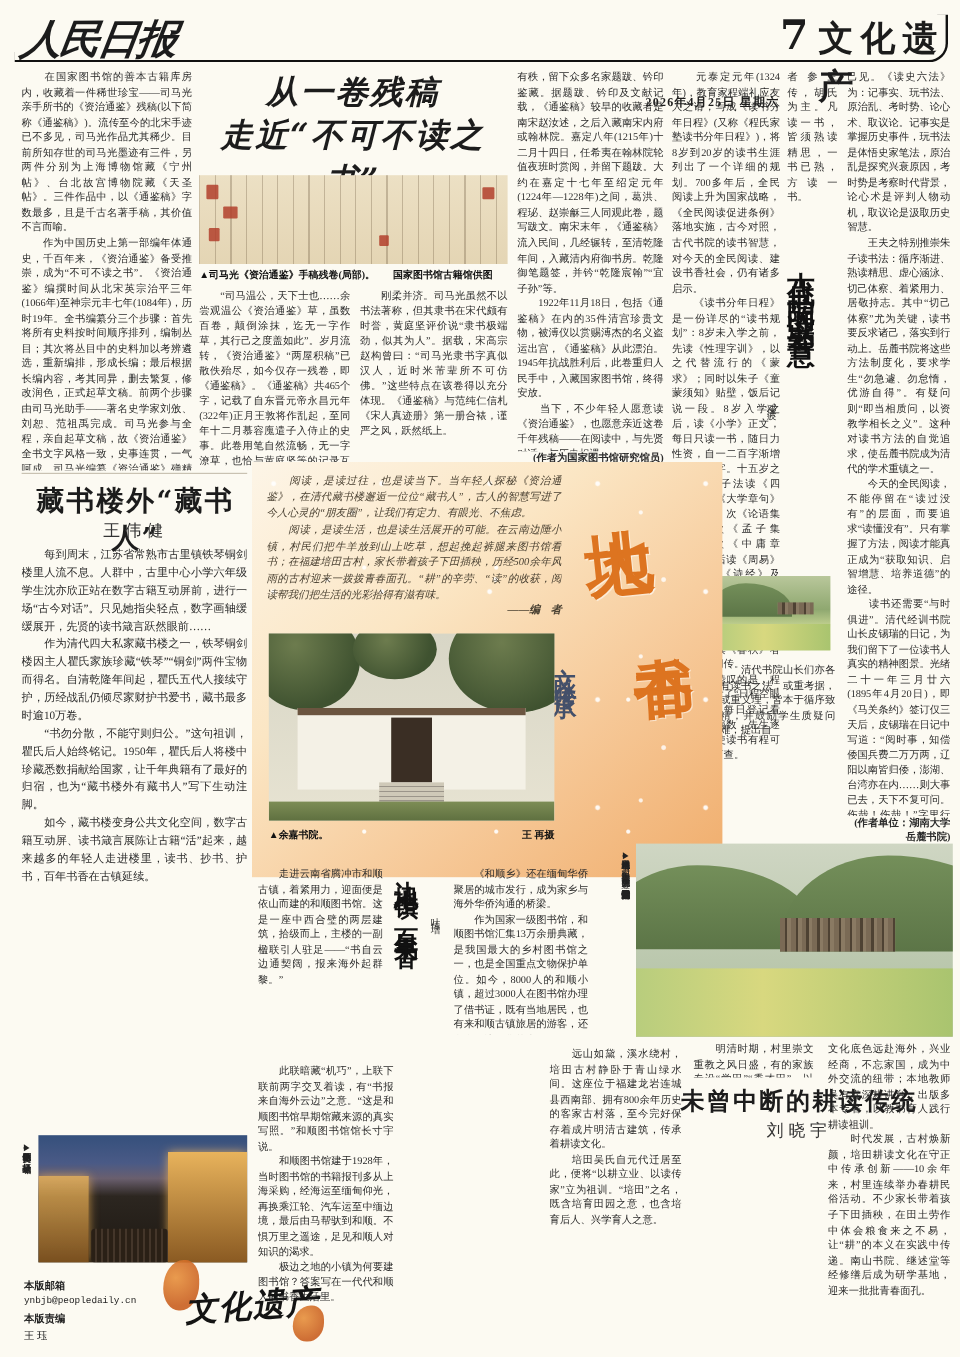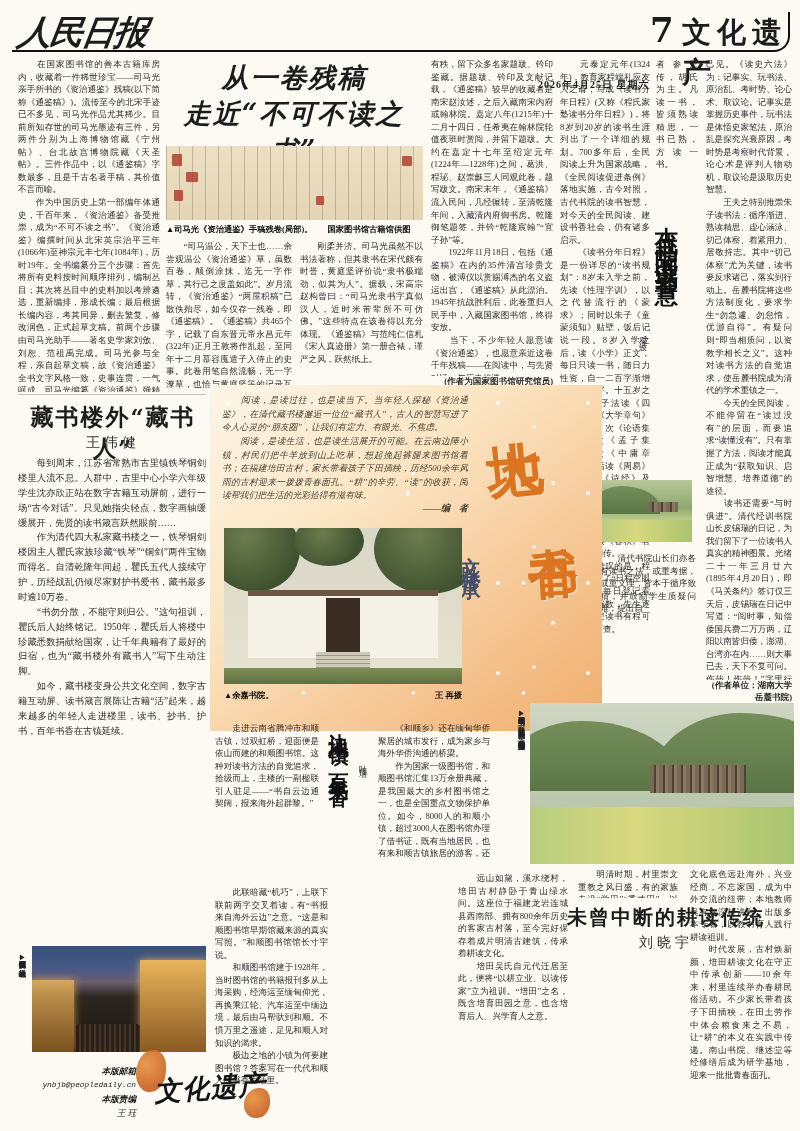--- a/index.html
+++ b/index.html
@@ -57,21 +57,21 @@
   .terrace{background:linear-gradient(#b9c79b 0%,#8fa870 45%,#c9d694 70%,#b5cc7c 100%);}
   .pan-sky{background:linear-gradient(#cfd6c3,#aebfa0);}
   .pan-hill{position:absolute;border-radius:45% 55% 0 0/90% 80% 0 0;background:linear-gradient(#748f5a,#5c7547);}
   .pan-field{position:absolute;background:linear-gradient(90deg,#b8cd7d,#d8d87f 40%,#a9c46f);}
   .village{position:absolute;background:
       repeating-linear-gradient(90deg,#7a6a55 0 4px,#4e4233 4px 6px,#8a7a63 6px 9px);}
   .night{background:linear-gradient(#35507c 0%,#4a5a86 22%,#6a5f6e 34%,#2c2620 48%,#1d1812 100%);}
   .bldg{position:absolute;background:linear-gradient(#e8b35c,#8a5a22);box-shadow:0 0 8px rgba(255,190,90,.8);}
   .crowd{position:absolute;background:repeating-linear-gradient(90deg,#2a2016 0 3px,#44362a 3px 5px);border-radius:3px;}
   
-  .footer-box{font-size:8.6px;text-align:right;line-height:1.7;color:#222;font-style:italic;}
+  .footer-box{font-size:8.6px;text-align:left;line-height:1.7;color:#222;}
   .footer-box .lbl{font-weight:bold;}
   .logo-calli{font-family:"DejaVu Serif",serif;font-weight:bold;font-style:italic;
               font-size:27px;letter-spacing:1px;color:#141414;transform:rotate(-4deg);}
   .cloud{position:absolute;border-radius:60% 40% 55% 45%;
          background:radial-gradient(circle at 35% 35%,#e7903c,#c95f20 70%);opacity:.9;}
   .hline{border-top:1px solid #c9c2b2;}
 </style>
 </head>
 <body>
 
@@ -151,21 +151,21 @@
     <div class="tree" style="left:150px;top:-24px;width:110px;height:90px;"></div>
     <div class="tree" style="left:70px;top:-12px;width:70px;height:50px;"></div>
     <div class="building" style="left:24px;top:62px;width:190px;height:62px;"></div>
     <div class="door" style="left:102px;top:70px;width:34px;height:54px;"></div>
     <div class="steps" style="left:92px;top:124px;width:54px;height:16px;"></div>
     <div class="grass" style="left:0;top:140px;width:238px;height:16px;"></div>
   </div>
   <div class="abs caption" style="left:224px;top:690px;width:120px;">▲余嘉书院。</div>
   <div class="abs caption" style="left:380px;top:690px;width:82px;text-align:right;">王 再摄</div>
 
-  <div class="abs col" style="left:215px;top:722px;width:104px;height:140px;">　　走进云南省腾冲市和顺古镇，过双虹桥，迎面便是依山而建的和顺图书馆。这种对读书方法的自觉追求，拾级而上，主楼的一副楹联引人驻足——“书自云边通契阔，报来海外起群黎。”</div>
+  <div class="abs col" style="left:215px;top:722px;width:104px;height:140px;">　　走进云南省腾冲市和顺古镇，着紧用力，迎面便是依山而建的和顺图书馆。这是一座中西合璧的两层建筑，拾级而上，主楼的一副楹联引人驻足——“书自云边通契阔，报来海外起群黎。”</div>
   <div class="abs vert vert-title" style="left:326px;top:718px;height:146px;font-size:20px;letter-spacing:4px;">边地小镇　百年书香</div>
   <div class="abs vert vert-byline" style="left:356px;top:758px;height:44px;">叶传增</div>
   <div class="abs col" style="left:378px;top:722px;width:112px;height:140px;">　　《和顺乡》还在缅甸华侨聚居的城市发行，成为家乡与海外华侨沟通的桥梁。
 　　作为国家一级图书馆，和顺图书馆汇集13万余册典藏，是我国最大的乡村图书馆之一，也是全国重点文物保护单位。如今，8000人的和顺小镇，超过3000人在图书馆办理了借书证，既有当地居民，也有来和顺古镇旅居的游客，还有在周边工作的人。</div>
   <div class="abs col" style="left:215px;top:886px;width:113px;height:258px;">　　此联暗藏“机巧”，上联下联前两字交叉着读，有“书报来自海外云边”之意。“这是和顺图书馆早期馆藏来源的真实写照。”和顺图书馆馆长寸宇说。
 　　和顺图书馆建于1928年，当时图书馆的书籍报刊多从上海采购，经海运至缅甸仰光，再换乘江轮、汽车运至中缅边境，最后由马帮驮到和顺。不惧万里之遥途，足见和顺人对知识的渴求。
 　　极边之地的小镇为何要建图书馆？答案写在一代代和顺人的书香生活里。</div>
 
   <div class="abs vert vcap" style="left:492px;top:704px;height:158px;width:34px;">
     <span>▶福建连城县培田村全景。村中“崇文重教 耕读传家”的手迹尤为耀目。</span>

